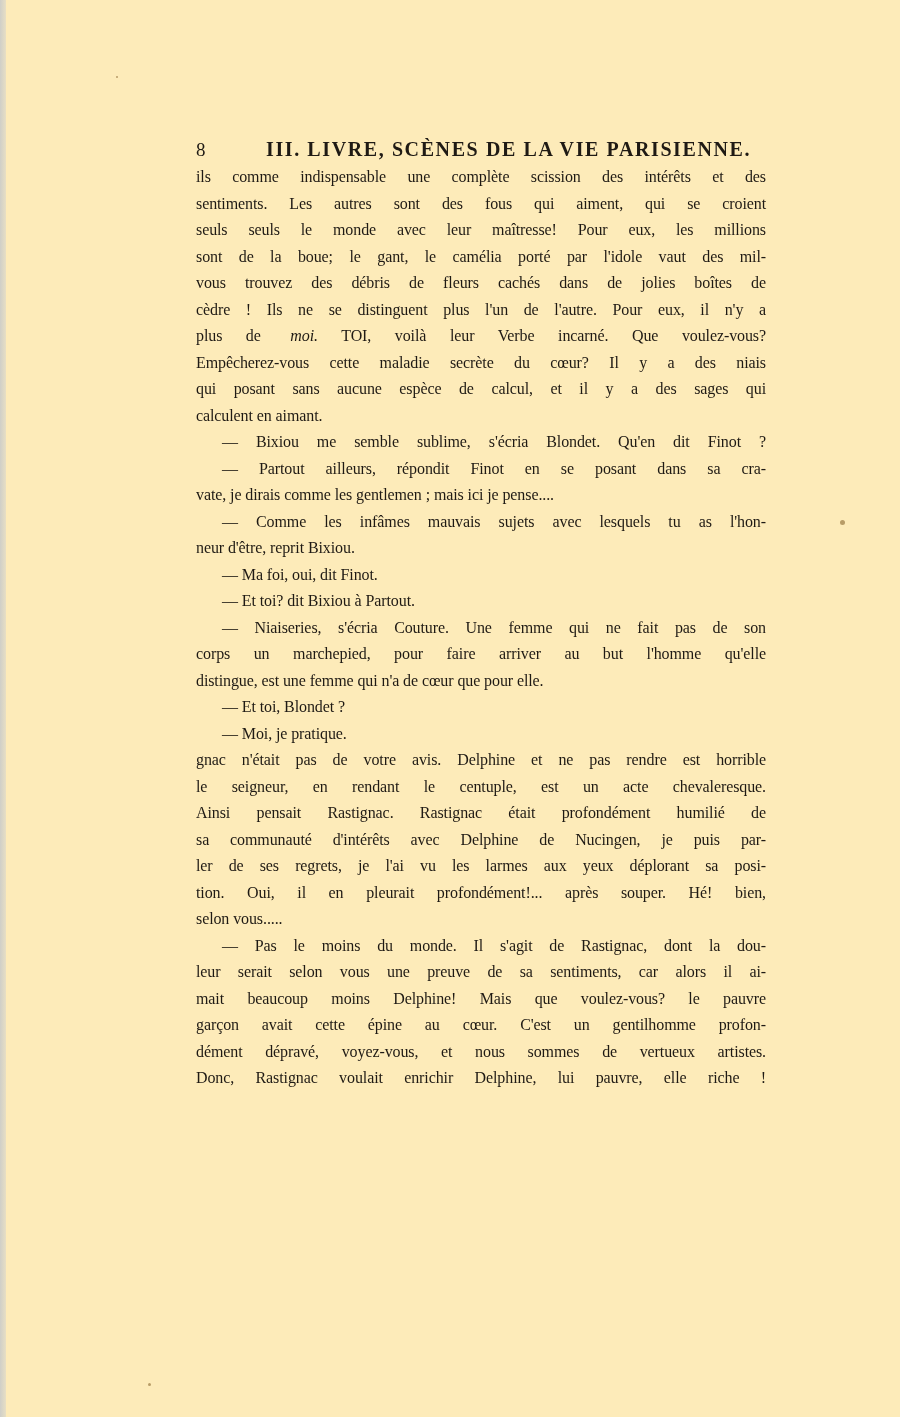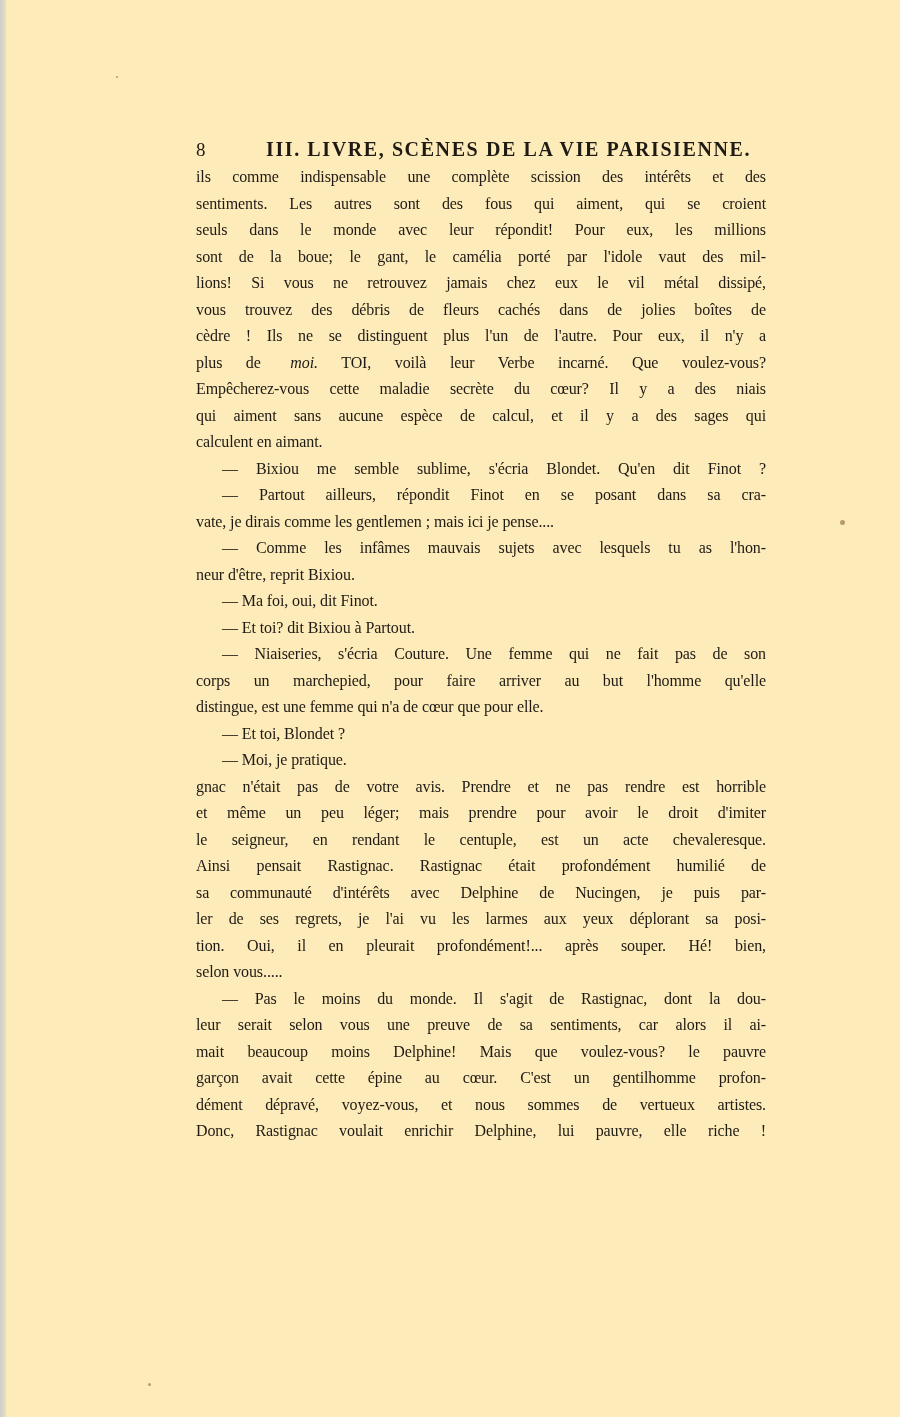--- a/index.html
+++ b/index.html
@@ -57,43 +57,41 @@
 <div class="paper-speck" style="left:116px;top:76px;width:2px;height:2px;"></div>
 
 <div class="page">
   <div class="running-head">
     <span class="folio">8</span>
     <span class="head-title">III. LIVRE, SCÈNES DE LA VIE PARISIENNE.</span>
   </div>
   <div class="body-text" id="body-text">
       <span class="line">ils comme indispensable une complète scission des intérêts et des</span>
       <span class="line">sentiments. Les autres sont des fous qui aiment, qui se croient</span>
-      <span class="line">seuls dans le monde avec leur répondit! Pour eux, les millions</span>
+      <span class="line">seuls seuls le monde avec leur maîtresse! Pour eux, les millions</span>
       <span class="line">sont de la boue; le gant, le camélia porté par l'idole vaut des mil-</span>
-      <span class="line">lions! Si vous ne retrouvez jamais chez eux le vil métal dissipé,</span>
       <span class="line">vous trouvez des débris de fleurs cachés dans de jolies boîtes de</span>
       <span class="line">cèdre ! Ils ne se distinguent plus l'un de l'autre. Pour eux, il n'y a</span>
       <span class="line"><span>plus de </span><em class="it">moi.</em><span> TOI, voilà leur Verbe incarné. Que voulez-vous?</span></span>
       <span class="line">Empêcherez-vous cette maladie secrète du cœur? Il y a des niais</span>
-      <span class="line">qui aiment sans aucune espèce de calcul, et il y a des sages qui</span>
+      <span class="line">qui posant sans aucune espèce de calcul, et il y a des sages qui</span>
       <span class="line last">calculent en aimant.</span>
       <span class="line indent">— Bixiou me semble sublime, s'écria Blondet. Qu'en dit Finot ?</span>
       <span class="line indent">— Partout ailleurs, répondit Finot en se posant dans sa cra-</span>
       <span class="line last">vate, je dirais comme les gentlemen ; mais ici je pense....</span>
       <span class="line indent">— Comme les infâmes mauvais sujets avec lesquels tu as l'hon-</span>
       <span class="line last">neur d'être, reprit Bixiou.</span>
       <span class="line indent last">— Ma foi, oui, dit Finot.</span>
       <span class="line indent last">— Et toi? dit Bixiou à Partout.</span>
       <span class="line indent">— Niaiseries, s'écria Couture. Une femme qui ne fait pas de son</span>
       <span class="line">corps un marchepied, pour faire arriver au but l'homme qu'elle</span>
       <span class="line last">distingue, est une femme qui n'a de cœur que pour elle.</span>
       <span class="line indent last">— Et toi, Blondet ?</span>
       <span class="line indent last">— Moi, je pratique.</span>
-      <span class="line">gnac n'était pas de votre avis. Prendre et ne pas rendre est horrible</span>
-      <span class="line">et même un peu léger; mais prendre pour avoir le droit d'imiter</span>
+      <span class="line">gnac n'était pas de votre avis. Delphine et ne pas rendre est horrible</span>
       <span class="line">le seigneur, en rendant le centuple, est un acte chevaleresque.</span>
       <span class="line">Ainsi pensait Rastignac. Rastignac était profondément humilié de</span>
       <span class="line">sa communauté d'intérêts avec Delphine de Nucingen, je puis par-</span>
       <span class="line">ler de ses regrets, je l'ai vu les larmes aux yeux déplorant sa posi-</span>
       <span class="line">tion. Oui, il en pleurait profondément!... après souper. Hé! bien,</span>
       <span class="line last">selon vous.....</span>
       <span class="line indent">— Pas le moins du monde. Il s'agit de Rastignac, dont la dou-</span>
       <span class="line">leur serait selon vous une preuve de sa sentiments, car alors il ai-</span>
       <span class="line">mait beaucoup moins Delphine! Mais que voulez-vous? le pauvre</span>
       <span class="line">garçon avait cette épine au cœur. C'est un gentilhomme profon-</span>

